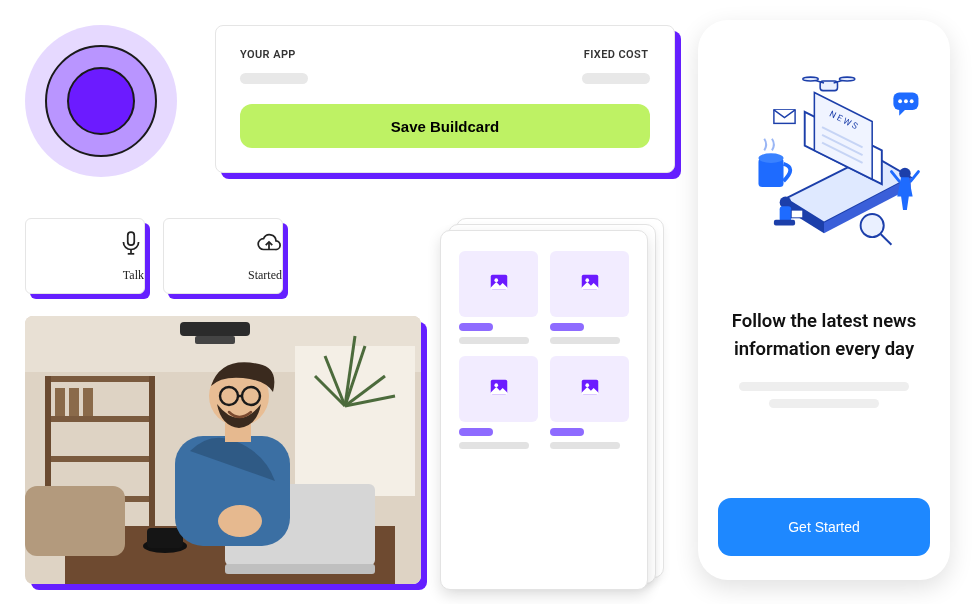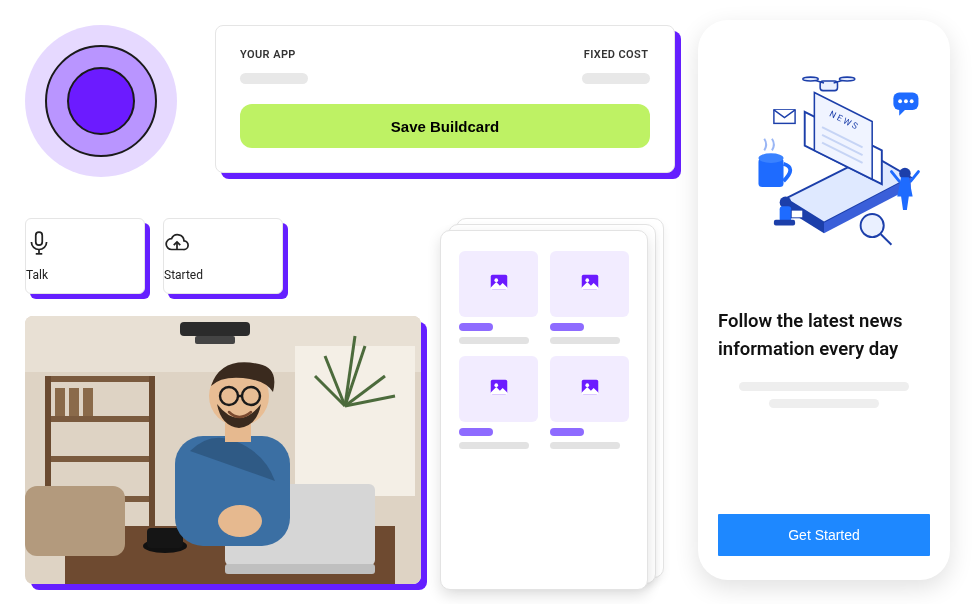--- a/index.html
+++ b/index.html
@@ -44,22 +44,23 @@
     background:#bef264; color:#000; font-size:15px; font-weight:700;
     cursor:pointer;
   }
 
   
   .actions { position:absolute; left:25px; top:218px; display:flex; gap:18px; }
   .act-btn {
     width:120px; height:76px;
     background:#fff; border:1px solid #e5e5e5; border-radius:6px;
     box-shadow:5px 5px 0 #651fff;
-    display:flex; flex-direction:column; align-items:flex-start; justify-content:center; gap:8px;
+    display:flex; flex-direction:column; align-items:flex-end; justify-content:center; gap:8px;
     cursor:pointer;
+    font-family:Liberation Serif, serif;
   }
   .act-btn svg { width:26px; height:26px; stroke:#222; fill:none; stroke-width:1.6; }
   .act-label { font-size:12px; color:#222; }
 
   
   .photo {
     position:absolute;
     left:25px; top:316px;
     width:396px; height:268px;
     border-radius:8px;
@@ -100,28 +101,28 @@
     padding:20px 20px 24px;
     display:flex; flex-direction:column;
   }
   .illus {
     height:240px;
     display:flex; align-items:center; justify-content:center;
   }
   .illus svg { max-width:100%; max-height:100%; }
   .phone h2 {
     margin-top:28px;
-    font-size:18.5px; font-weight:600; color:#111; line-height:1.5;
+    text-align:center; font-size:18.5px; font-weight:600; color:#111; line-height:1.5;
   }
   .phone-sk { align-self:center; background:#eee; border-radius:5px; }
   .phone-sk.a { width:170px; height:9px; margin-top:18px;}
   .phone-sk.b { width:110px; height:9px; margin-top:8px;}
   .get-started {
     margin-top:auto;
-    height:42px; border:none; border-radius:1px;
+    height:58px; border:none; border-radius:13px;
     background:#1e88ff; color:#fff; font-size:14px; font-weight:500;
     cursor:pointer;
   }
 </style>
 </head>
 <body>
 
 <div class="logo">
   <div class="ring3"></div>
   <div class="ring2"></div>

